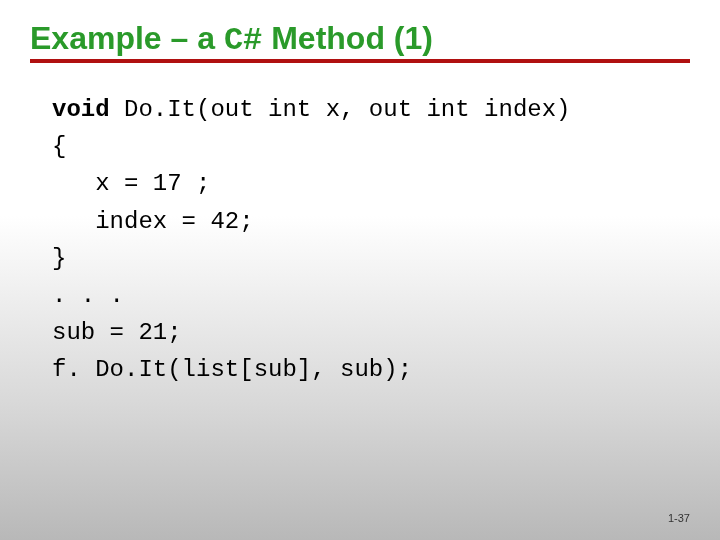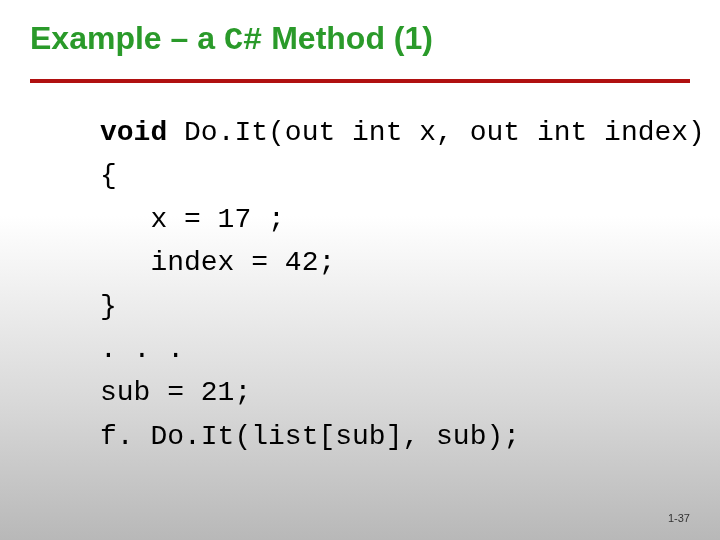--- a/index.html
+++ b/index.html
@@ -19,39 +19,39 @@
     box-sizing: border-box;
     width: 100%;
     height: 100%;
     position: relative;
   }
   .title {
     font-family: "Trebuchet MS", "Lucida Sans", Verdana, sans-serif;
     font-size: 32px;
     font-weight: bold;
     color: #2a9a2a;
-    margin: 0 0 20px 0;
+    margin: 0 0 0 0;
     padding: 0;
   }
   .title .mono {
     font-family: "Courier New", Courier, monospace;
     font-weight: bold;
   }
   .rule {
     border: none;
     border-top: 4px solid #b01010;
     margin: 0 0 28px 0;
   }
   .code {
     font-family: "Courier New", Courier, monospace;
-    font-size: 28px;
+    font-size: 24px;
     line-height: 1.55;
     color: #000;
     white-space: pre;
-    margin-left: 70px;
+    margin-left: 22px;
   }
   .code .kw {
     font-weight: bold;
   }
   .pagenum {
     position: absolute;
     right: 30px;
     bottom: 16px;
     font-family: Arial, sans-serif;
     font-size: 11px;

